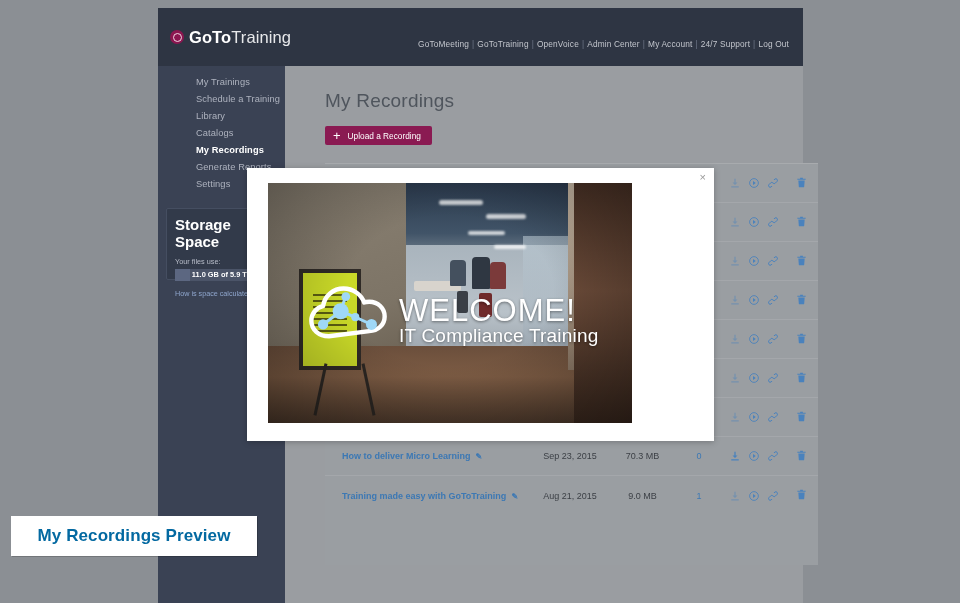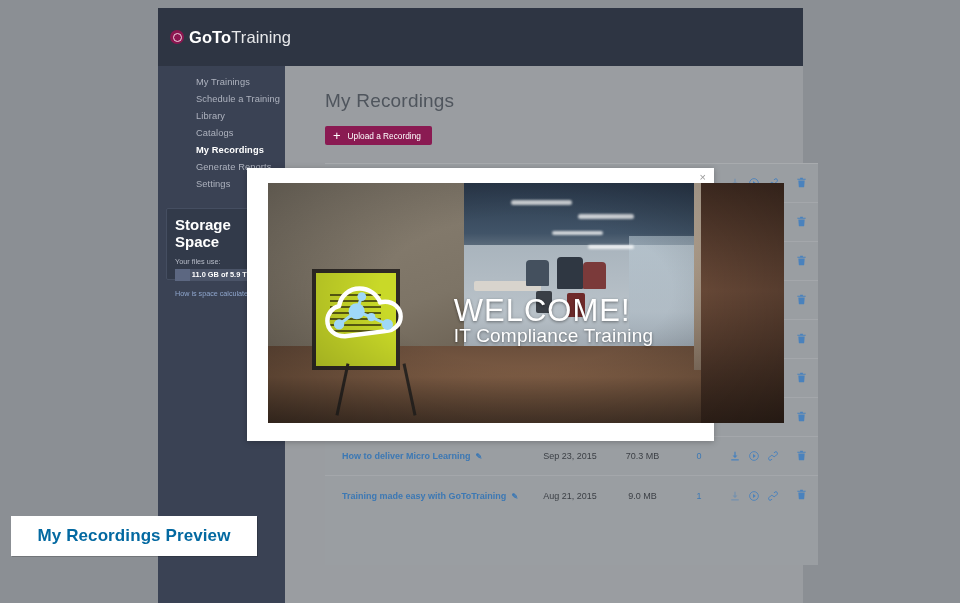--- a/index.html
+++ b/index.html
@@ -112,21 +112,21 @@
   .modal-overlay { position: absolute; left: 0; top: 0; width: 960px; height: 603px; }
   .modal {
     position: absolute; left: 247px; top: 168px; width: 467px; height: 273px;
     background: #ffffff; box-shadow: 0 1px 6px rgba(0,0,0,.25);
   }
   .modal-close {
     position: absolute; right: 8px; top: 2px; font-size: 11px;
     color: #999999; cursor: pointer; line-height: 14px; font-family: "Liberation Sans", sans-serif;
   }
   .modal-img {
-    position: absolute; left: 21px; top: 15px; width: 516px; height: 240px;
+    position: absolute; left: 21px; top: 15px; width: 364px; height: 240px;
     overflow: hidden; background: #6d6257;
   }
   .photo { position: absolute; inset: 0; }
   .photo .wall-left  { position: absolute; left: 0; top: 0; width: 40%; height: 100%;
       background: linear-gradient(160deg,#8a8173 0%,#7d7466 55%,#5d5244 100%); }
   .photo .ceiling { position: absolute; left: 38%; top: 0; width: 48%; height: 30%;
       background: linear-gradient(180deg,#2b3a4d 0%,#415468 70%,#6f7d8a 100%); }
   .photo .room-wall { position: absolute; left: 38%; top: 26%; width: 48%; height: 46%;
       background: linear-gradient(180deg,#a9b4bd 0%,#b9c2c9 60%,#9aa3ab 100%); }
   .photo .floor { position: absolute; left: 0; bottom: 0; width: 100%; height: 32%;
@@ -180,20 +180,23 @@
 
 <div id="screen">
 
   <div class="app-window">
 
     <div class="app-header">
       <div class="logo-wrap">
         <span class="logo-mark"></span>
         <span class="logo-text"><b>GoTo</b><span>Training</span></span>
       </div>
+      <div class="top-nav">
+        <a href="#">GoToMeeting</a><span class="sep">|</span><a href="#">GoToTraining</a><span class="sep">|</span><a href="#">OpenVoice</a><span class="sep">|</span><a href="#">Admin Center</a><span class="sep">|</span><a href="#">My Account</a><span class="sep">|</span><a href="#">24/7 Support</a><span class="sep">|</span><a href="#">Log Out</a>
+      </div>
     </div>
 
     <div class="sidebar">
       <div class="nav-list">
         <div class="nav-item">My Trainings</div>
         <div class="nav-item">Schedule a Training</div>
         <div class="nav-item">Library</div>
         <div class="nav-item">Catalogs</div>
         <div class="nav-item active">My Recordings</div>
         <div class="nav-item">Generate Reports</div>

